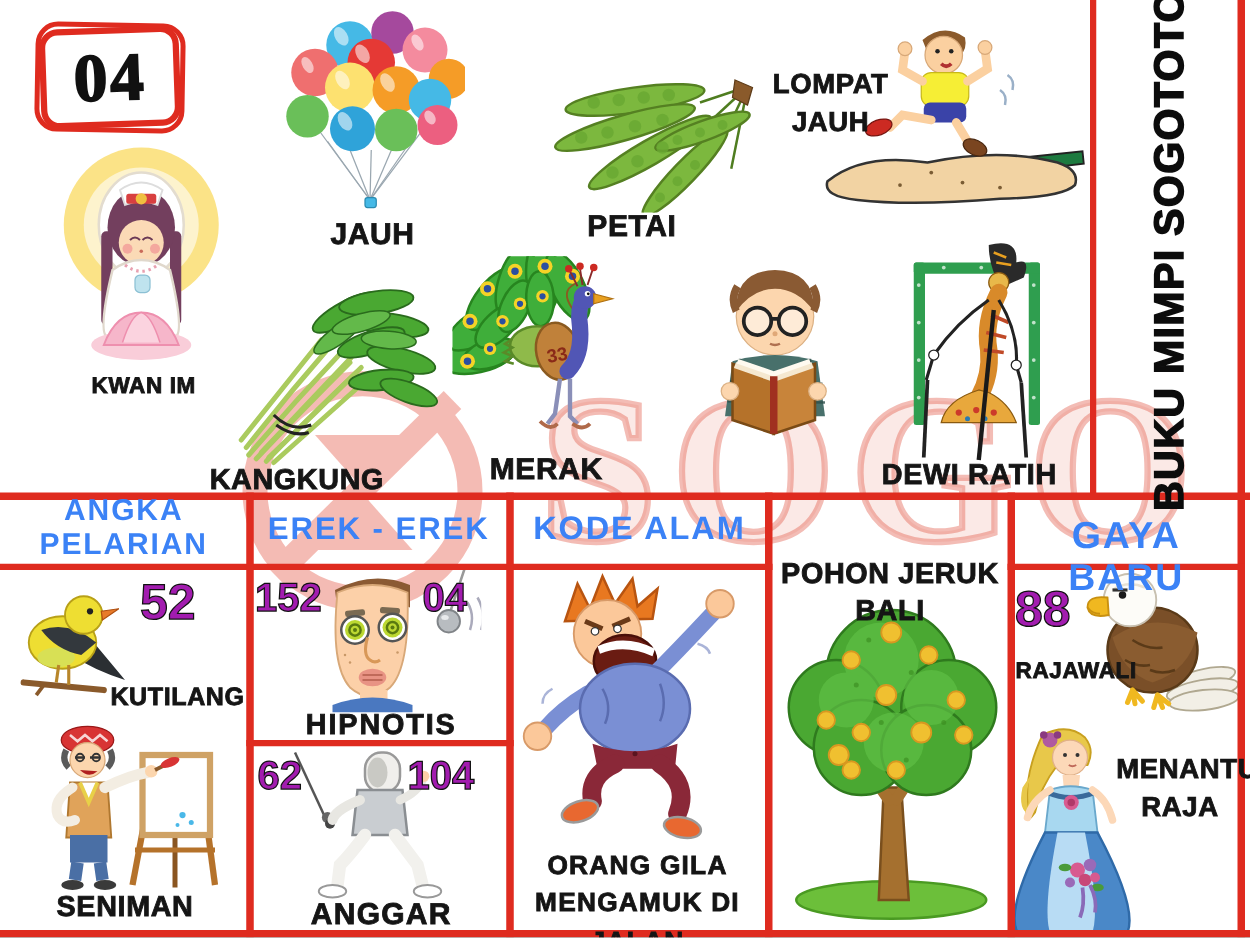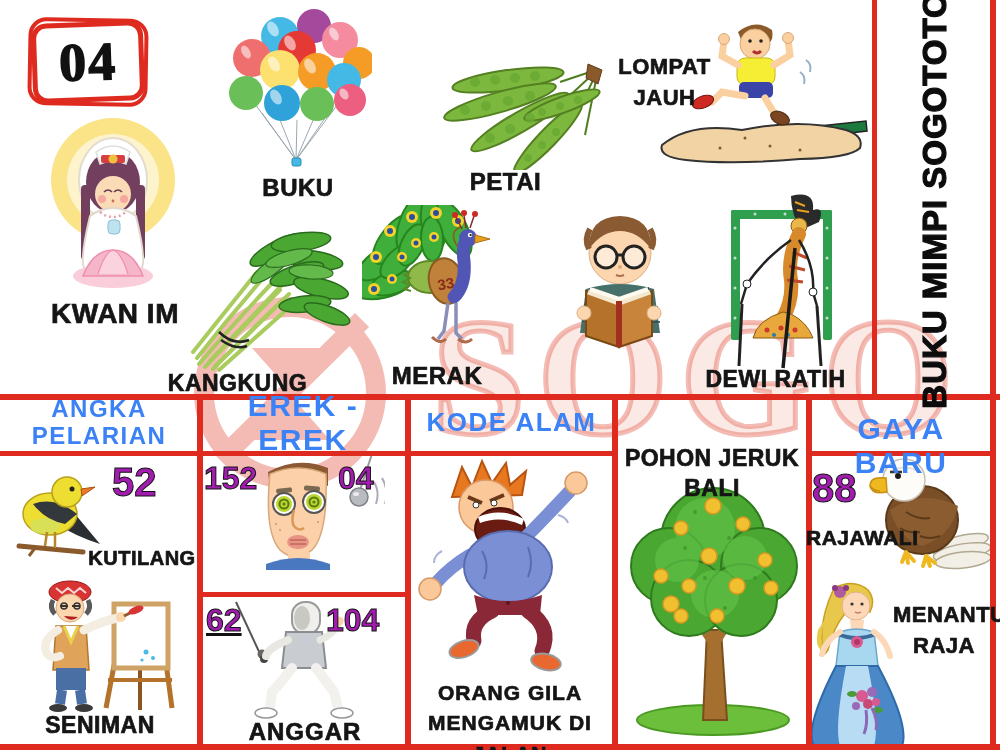--- a/index.html
+++ b/index.html
@@ -103,21 +103,21 @@
     <path d="M58,52 Q75,40 92,52 L88,64 Q75,58 62,64 Z" fill="#fff" stroke="#ddd" stroke-width="1.5"></path>
     <rect x="63" y="55" width="24" height="8" rx="2" fill="#d84040"></rect>
     <circle cx="75" cy="59" r="4.5" fill="#f0c040"></circle>
     <path d="M52,116 Q40,166 48,170 L102,170 Q110,166 98,116 Q87,108 75,108 Q63,108 52,116 Z" fill="#fff" stroke="#e0d8cc" stroke-width="2"></path>
     <path d="M62,112 q13,10 26,0" stroke="#e8a0b0" stroke-width="2.5" fill="none" stroke-dasharray="2 3"></path>
     <rect x="70" y="120" width="12" height="14" rx="4" fill="#bfe3ee" stroke="#8cc0d4"></rect>
     <ellipse cx="75" cy="176" rx="40" ry="12" fill="#f9cdd9"></ellipse>
     <path d="M45,176 Q55,150 75,150 Q95,150 105,176 Z" fill="#f6b6ca" stroke="#ee8fae" stroke-width="1.5"></path>
     <path d="M60,174 Q67,152 75,150 Q83,152 90,174" fill="#fbd3df" stroke="#ee8fae" stroke-width="1.2"></path>
   </svg>
-  <div class="lbl" style="left:10px;top:298px;width:210px;font-size:28px;">KWAN IM</div>
+  <div class="lbl" style="left:10px;top:298px;width:210px;font-size:18px;">KWAN IM</div>
 
   <svg class="art" style="left:222px;top:8px;" width="150" height="168" viewBox="0 0 150 168">
     <g stroke="#9aa7b0" stroke-width="1">
       <line x1="40" y1="105" x2="74" y2="152"></line>
         <line x1="58" y1="112" x2="74" y2="152"></line>
       <line x1="75" y1="112" x2="74" y2="152"></line>
         <line x1="92" y1="110" x2="74" y2="152"></line>
       <line x1="110" y1="100" x2="74" y2="152"></line>
         <line x1="30" y1="92" x2="74" y2="152"></line>
       <line x1="122" y1="88" x2="74" y2="152"></line>
@@ -140,21 +140,21 @@
       <ellipse cx="68" cy="35" rx="5" ry="8" transform="rotate(-30 68 35)"></ellipse>
       <ellipse cx="24" cy="44" rx="4" ry="7" transform="rotate(-30 24 44)"></ellipse>
       <ellipse cx="52" cy="56" rx="5" ry="8" transform="rotate(-30 52 56)"></ellipse>
       <ellipse cx="88" cy="58" rx="5" ry="8" transform="rotate(-30 88 58)"></ellipse>
       <ellipse cx="54" cy="89" rx="5" ry="8" transform="rotate(-30 54 89)"></ellipse>
       <ellipse cx="112" cy="26" rx="4" ry="7" transform="rotate(-30 112 26)"></ellipse>
       <ellipse cx="122" cy="86" rx="4" ry="6" transform="rotate(-30 122 86)"></ellipse>
     </g>
     <rect x="70" y="150" width="9" height="8" rx="2" fill="#45b9e6" stroke="#2a8ab0"></rect>
   </svg>
-  <div class="lbl" style="left:228px;top:174px;width:140px;font-size:24px;">BUKU</div>
+  <div class="lbl" style="left:228px;top:174px;width:140px;font-size:24px;">JAUH</div>
 
   <svg class="art" style="left:420px;top:50px;" width="195" height="120" viewBox="0 0 195 120">
     <g stroke="#4f7d20" stroke-width="2">
       <line x1="140" y1="32" x2="170" y2="22"></line>
         <line x1="145" y1="50" x2="172" y2="25"></line>
       <line x1="155" y1="68" x2="174" y2="28"></line>
         <line x1="165" y1="85" x2="176" y2="30"></line>
     </g>
     <path d="M168,14 l14,6 -4,14 -12,-6 Z" fill="#8a5a2b" stroke="#5f3d1a"></path>
     <g fill="#7cb83e" stroke="#558022" stroke-width="2">
@@ -372,21 +372,21 @@
     <circle cx="52" cy="96" r="4" fill="#fff" stroke="#222"></circle>
     <path d="M104,52 Q120,78 118,104 L122,118" stroke="#222" stroke-width="2.5" fill="none"></path>
     <circle cx="118" cy="104" r="4" fill="#fff" stroke="#222"></circle>
     <line x1="44" y1="178" x2="47" y2="116" stroke="#222" stroke-width="3"></line>
     <line x1="126" y1="178" x2="122" y2="118" stroke="#222" stroke-width="3"></line>
     <line x1="88" y1="180" x2="100" y2="60" stroke="#1a1a1a" stroke-width="3.5"></line>
   </svg>
   <div class="lbl" style="left:693px;top:366px;width:165px;font-size:23px;">DEWI RATIH</div>
 
   <div class="hdr" style="left:8px;top:397px;width:182px;height:52px;font-size:24px;">ANGKA PELARIAN</div>
-  <div class="hdr" style="left:203px;top:397px;width:200px;height:52px;font-size:30px;">EREK - EREK</div>
+  <div class="hdr" style="left:203px;top:397px;width:200px;height:52px;font-size:25px;">EREK - EREK</div>
   <div class="hdr" style="left:413px;top:397px;width:197px;height:52px;font-size:26px;">KODE ALAM</div>
   <div class="lbl" style="left:620px;top:412px;width:184px;font-size:23px;line-height:1.3;margin-top:32px;">POHON JERUK BALI</div>
   <div class="hdr" style="left:814px;top:420px;width:174px;height:52px;font-size:30px;">GAYA BARU</div>
 
   <svg class="art" style="left:5px;top:462px;" width="105" height="102" viewBox="0 0 105 102">
     <line x1="14" y1="84" x2="78" y2="90" stroke="#8a5a2b" stroke-width="5" stroke-linecap="round"></line>
     <line x1="30" y1="86" x2="24" y2="94" stroke="#8a5a2b" stroke-width="3"></line>
     <path d="M95,82 Q70,74 52,62 Q34,54 30,40 Q52,36 70,52 Z" fill="#2b2f33"></path>
     <ellipse cx="45" cy="52" rx="27" ry="21" fill="#eede32" stroke="#b8a018" stroke-width="1.5"></ellipse>
     <ellipse cx="40" cy="64" rx="15" ry="8" fill="#d8e055"></ellipse>
@@ -454,22 +454,23 @@
     <circle cx="46" cy="72" r="1" fill="#c89868"></circle>
       <circle cx="50" cy="78" r="1" fill="#c89868"></circle>
       <circle cx="88" cy="70" r="1" fill="#c89868"></circle>
     <rect x="58" y="100" width="22" height="12" fill="#fcd0a8"></rect>
     <path d="M36,112 Q68,100 100,112 L100,118 L36,118 Z" fill="#4a78c0"></path>
     <line x1="142" y1="2" x2="130" y2="38" stroke="#999" stroke-width="2"></line>
     <circle cx="129" cy="45" r="9" fill="#b8bcc0" stroke="#808488" stroke-width="1.5"></circle>
     <ellipse cx="126" cy="42" rx="3" ry="2" fill="#e8eaec"></ellipse>
     <path d="M144,30 q6,10 2,22 M152,26 q7,12 3,26" stroke="#aab" stroke-width="2" fill="none"></path>
   </svg>
-
-  <div class="num" style="left:206px;top:602px;width:58px;font-size:32px;text-decoration:underline;">62</div>
+  <div class="lbl" style="left:205px;top:566px;width:200px;font-size:23px;letter-spacing:1.5px;">HIPNOTIS</div>
+
+  <div class="num" style="left:206px;top:602px;width:58px;font-size:32px;">62</div>
   <div class="num" style="left:326px;top:602px;width:74px;font-size:32px;">104</div>
   <svg class="art" style="left:228px;top:596px;" width="155" height="125" viewBox="0 0 155 125">
     <line x1="34" y1="62" x2="8" y2="6" stroke="#555" stroke-width="2"></line>
     <circle cx="34" cy="58" r="4.5" fill="#666"></circle>
     <circle cx="36" cy="63" r="4" fill="#444"></circle>
     <rect x="64" y="6" width="28" height="32" rx="13" fill="#f0efec" stroke="#999" stroke-width="2"></rect>
     <ellipse cx="74" cy="22" rx="8" ry="12" fill="#c9c9c4"></ellipse>
     <path d="M58,36 L94,36 L98,72 L54,72 Z" fill="#c9cdd1" stroke="#8a8e92" stroke-width="2"></path>
     <path d="M60,44 Q40,52 38,60" stroke="#e8e7e2" stroke-width="8" fill="none" stroke-linecap="round"></path>
     <path d="M92,44 Q106,38 110,28" stroke="#e8e7e2" stroke-width="7" fill="none" stroke-linecap="round"></path>
@@ -559,21 +560,21 @@
     <path d="M40,80 q10,6 20,4 M60,88 q10,4 20,0 M46,64 q12,8 24,6" stroke="#5a3a18" stroke-width="2" fill="none"></path>
     <circle cx="44" cy="32" r="21" fill="#fdfcf8" stroke="#c8c0b0" stroke-width="1.5"></circle>
     <path d="M30,24 q12,-8 26,-2" stroke="#e8e2d4" stroke-width="2" fill="none"></path>
     <circle cx="38" cy="28" r="3" fill="#1a1a1a"></circle>
     <path d="M30,24 L42,24" stroke="#333" stroke-width="2.5"></path>
     <path d="M26,30 Q10,28 10,38 Q12,47 27,44 Z" fill="#f0b820" stroke="#c89010" stroke-width="1.5"></path>
     <path d="M10,38 q4,5 10,5" stroke="#c89010" stroke-width="1.5" fill="none"></path>
     <path d="M46,104 l-4,10 m4,-10 l2,11 m-2,-11 l8,9" stroke="#f0b820" stroke-width="4" stroke-linecap="round"></path>
     <path d="M66,108 l-3,10 m3,-10 l4,10 m-4,-10 l9,7" stroke="#f0b820" stroke-width="4" stroke-linecap="round"></path>
   </svg>
-  <div class="lbl" style="left:806px;top:526px;width:110px;font-size:21px;">RAJAWALI</div>
+  <div class="lbl" style="left:806px;top:526px;width:110px;font-size:18px;">RAJAWALI</div>
 
   <svg class="art" style="left:806px;top:578px;" width="112" height="172" viewBox="0 0 112 172">
     <path d="M28,10 Q48,0 62,12 Q70,22 64,34 L40,34 Q26,52 22,72 Q12,86 16,64 Q14,40 28,10 Z" fill="#e8c84a" stroke="#c8a020" stroke-width="1.5"></path>
     <path d="M20,40 q-8,18 -2,34 q-10,-4 -6,-22 Z" fill="#e8c84a"></path>
     <circle cx="34" cy="14" r="6" fill="#b05aa0"></circle>
       <circle cx="29" cy="10" r="3" fill="#8a3a80"></circle>
       <circle cx="40" cy="10" r="3" fill="#8a3a80"></circle>
     <circle cx="50" cy="28" r="14" fill="#fcd8b8" stroke="#e0b088"></circle>
     <circle cx="46" cy="26" r="1.6" fill="#333"></circle>
       <circle cx="56" cy="26" r="1.6" fill="#333"></circle>

